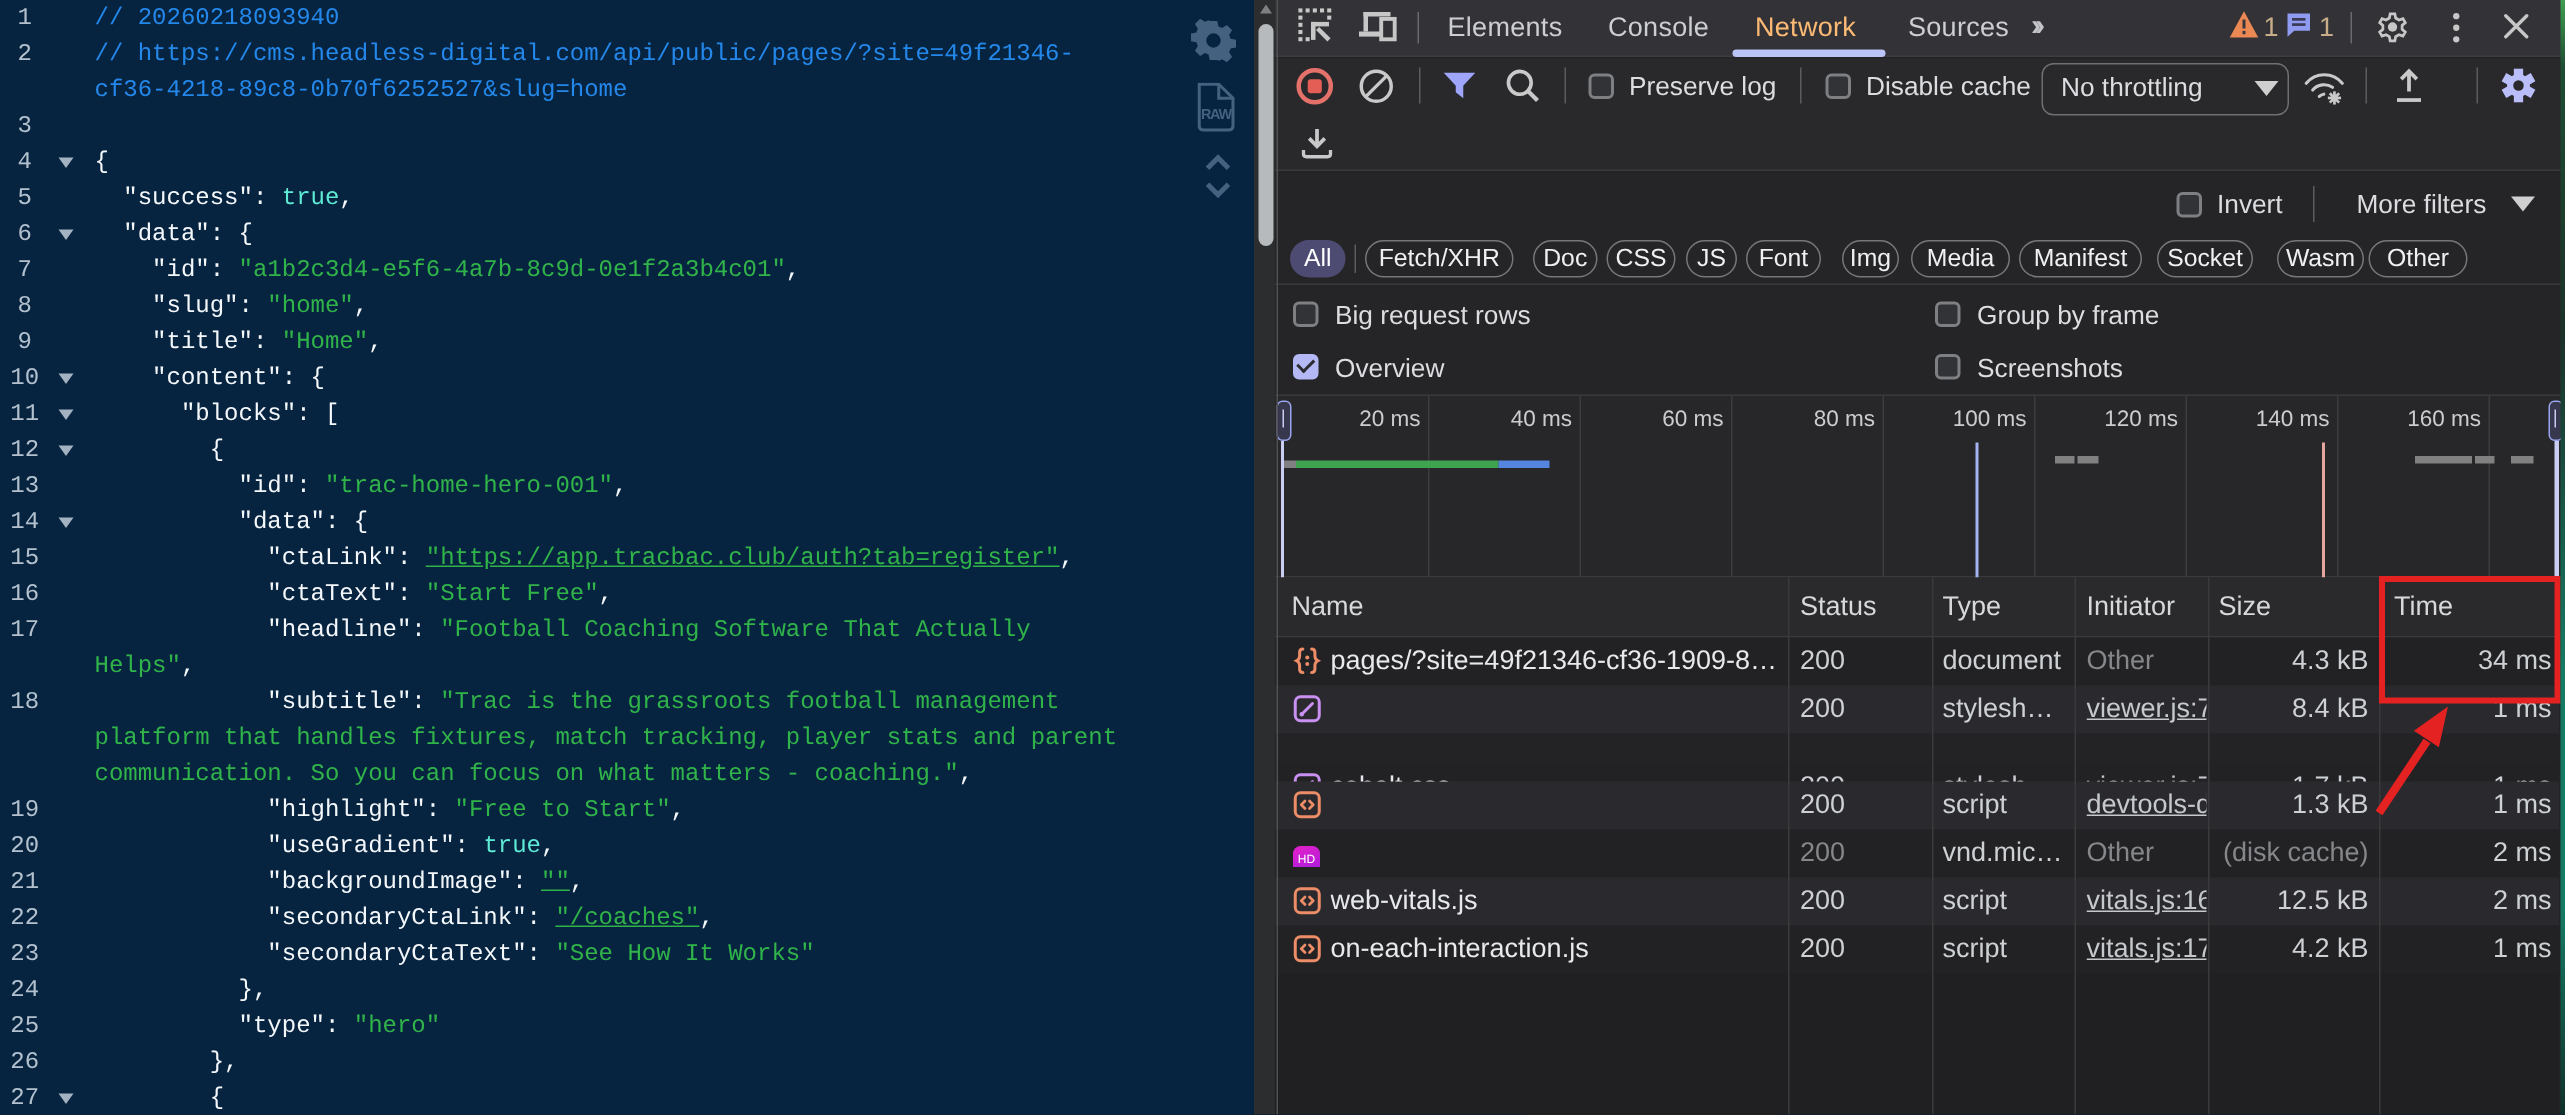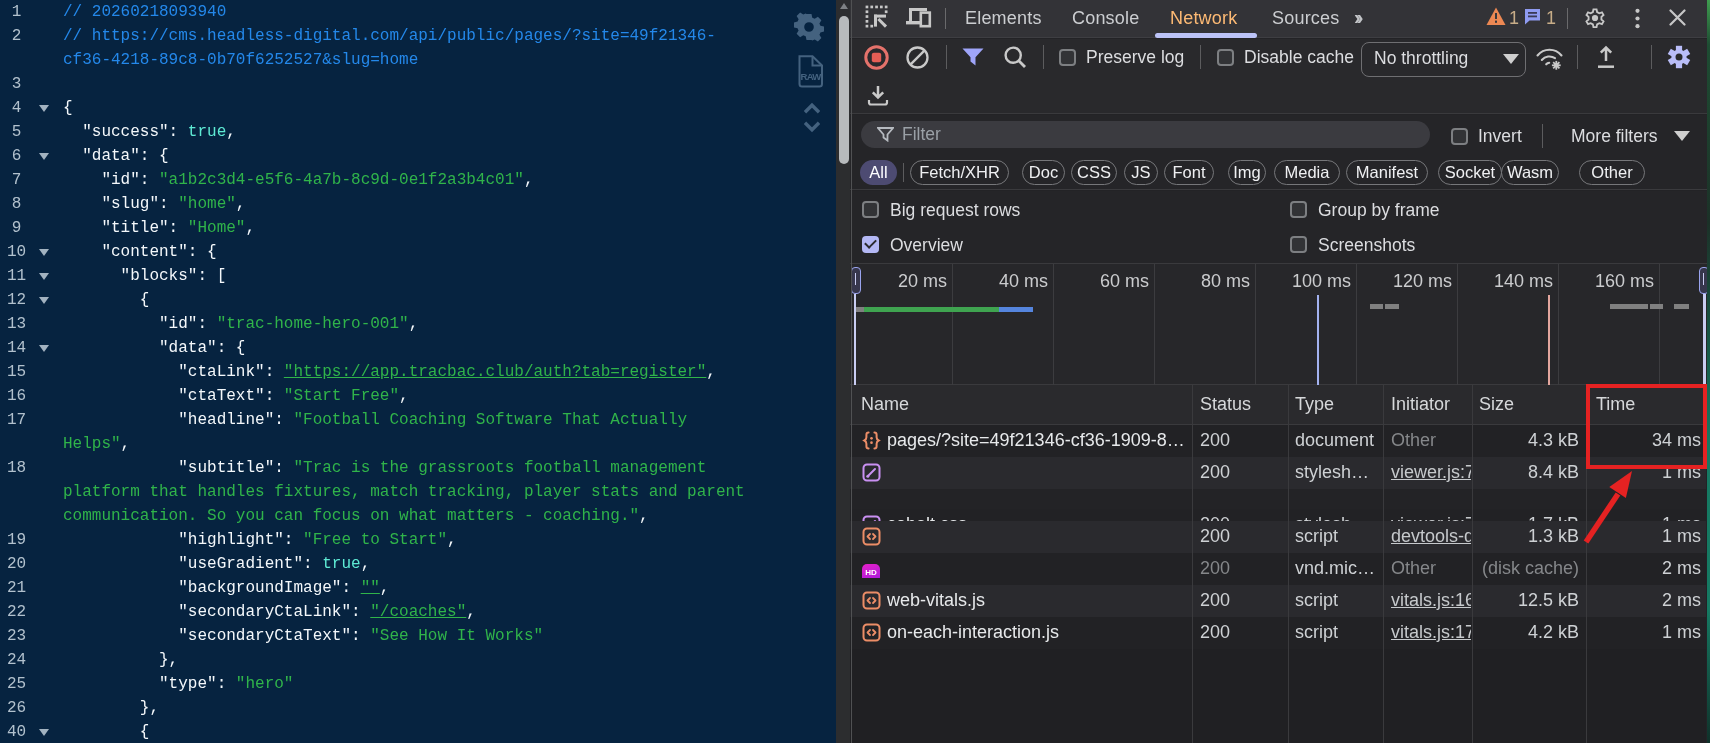--- a/index.html
+++ b/index.html
@@ -34,39 +34,39 @@
 .lbl{position:absolute;font-size:17.5px;color:#dcdde0;white-space:nowrap}
 .cb{position:absolute;width:17px;height:17px;border:2px solid #7d7f82;border-radius:4px;background:#323336}
 .cbc{position:absolute;width:17px;height:17px;border-radius:4px;background:#b4b8f5}
 .cbc:after{content:"";position:absolute;left:2.5px;top:3px;width:9px;height:5px;border:2.5px solid #2b2b30;border-top:none;border-right:none;transform:rotate(-45deg)}
 
 #fbox{position:absolute;left:11px;top:121px;width:569px;height:27px;background:#3b3b40;border-radius:13.5px}
 .chip{position:absolute;top:160px;height:25px;border:1.5px solid #76777a;border-radius:13px;font-size:16.5px;color:#eff0f2;text-align:center;line-height:22px}
 .chip.sel{background:#4d4b72;border:none;color:#fdfdff;line-height:25px}
 
 .gl{position:absolute;top:0;width:1px;height:121px;background:#3c3c3f}
-.gll{position:absolute;top:7px;font-size:18px;color:#cbccce;text-align:right}
+.gll{position:absolute;top:7px;font-size:15px;color:#cbccce;text-align:right}
 
 #thead{position:absolute;left:0;top:385px;width:856px;height:40px;background:#2a2a2d;border-bottom:1px solid #3a3a3d}
 .hc{position:absolute;top:9px;font-size:18px;color:#d6d8da}
 .colsep{position:absolute;top:385px;width:1px;height:358px;background:#3a3a3d}
 .trow{position:absolute;left:0;width:856px;height:32px;font-size:18px}
 .trow.odd{background:#222225}
 .trow.even{background:#2a2a2e}
 .trow span{position:absolute;top:5px;white-space:nowrap;overflow:hidden}
 .cicon{left:12px;top:6px!important;width:19px;height:19px}
 .cname{left:37px;width:299px;color:#e7e9eb}
 .cst{left:350px;color:#ced1d4}
 .cty{left:445px;width:88px;color:#ced1d4}
 .cin{left:541px;width:80px}
 .csz{left:600px;width:129px;text-align:right;color:#ced1d4}
 .ctm{left:741px;width:110px;text-align:right;color:#ced1d4}
 .grey{color:#85878a!important}
 .link{color:#c6c9cc;text-decoration:underline}
-.ic-hd{display:inline-block;width:18px;height:18px;border-radius:5px;background:linear-gradient(160deg,#e620c8,#a21ce0);color:#fff;font-size:8px;font-weight:700;text-align:center;line-height:18px}
+.ic-hd{display:inline-block;width:18px;height:18px;border-radius:5px;background:linear-gradient(160deg,#e620c8,#a21ce0);color:#fff;font-size:8px;font-weight:400;text-align:center;line-height:18px}
 .ric{display:block}
 .tico{position:absolute}
 #redbox{position:absolute;left:736px;top:384px;width:121px;height:85px;border:4px solid #e52222}
 #redarr{position:absolute;left:700px;top:455px;width:160px;height:100px}
 #rstrip{position:absolute;left:1707px;top:0;width:3px;height:743px;background:linear-gradient(#3f9e4f 0%,#1e4d33 6%,#1c3128 30%,#157a63 60%,#157a63 82%,#10312a 100%)}
 </style></head><body>
 <div id="app">
 <div id="jsonp">
 <div class="jl" style="top:0px"><span class="ln">1</span><span class="jc"><span class="c">// 20260218093940</span></span></div>
 <div class="jl" style="top:24px"><span class="ln">2</span><span class="jc"><span class="c">// https://cms.headless-digital.com/api/public/pages/?site=49f21346-</span></span></div>
@@ -91,21 +91,21 @@
 <div class="jl" style="top:480px"><span class="jc"><span class="s">platform that handles fixtures, match tracking, player stats and parent</span></span></div>
 <div class="jl" style="top:504px"><span class="jc"><span class="s">communication. So you can focus on what matters - coaching."</span><span class="w">,</span></span></div>
 <div class="jl" style="top:528px"><span class="ln">19</span><span class="jc"><span class="w">            "highlight": </span><span class="s">"Free to Start"</span><span class="w">,</span></span></div>
 <div class="jl" style="top:552px"><span class="ln">20</span><span class="jc"><span class="w">            "useGradient": </span><span class="a">true</span><span class="w">,</span></span></div>
 <div class="jl" style="top:576px"><span class="ln">21</span><span class="jc"><span class="w">            "backgroundImage": </span><span class="l">""</span><span class="w">,</span></span></div>
 <div class="jl" style="top:600px"><span class="ln">22</span><span class="jc"><span class="w">            "secondaryCtaLink": </span><span class="l">"/coaches"</span><span class="w">,</span></span></div>
 <div class="jl" style="top:624px"><span class="ln">23</span><span class="jc"><span class="w">            "secondaryCtaText": </span><span class="s">"See How It Works"</span></span></div>
 <div class="jl" style="top:648px"><span class="ln">24</span><span class="jc"><span class="w">          },</span></span></div>
 <div class="jl" style="top:672px"><span class="ln">25</span><span class="jc"><span class="w">          "type": </span><span class="s">"hero"</span></span></div>
 <div class="jl" style="top:696px"><span class="ln">26</span><span class="jc"><span class="w">        },</span></span></div>
-<div class="jl" style="top:720px"><span class="ln">40</span><span class="fa"></span><span class="jc"><span class="w">        {</span></span></div>
+<div class="jl" style="top:720px"><span class="ln">27</span><span class="fa"></span><span class="jc"><span class="w">        {</span></span></div>
 <svg class="tico" style="left:794px;top:12px" width="30" height="30" viewBox="0 0 30 30">
         <path fill="#44627f" d="M12.5 2 h5 l.8 3.7 a9.5 9.5 0 0 1 2.4 1l3.2-2 3.5 3.5-2 3.2 a9.5 9.5 0 0 1 1 2.4 l3.7.8 v5 l-3.7.8 a9.5 9.5 0 0 1 -1 2.4 l2 3.2-3.5 3.5-3.2-2 a9.5 9.5 0 0 1 -2.4 1 L17.5 28 h-5 l-.8-3.7 a9.5 9.5 0 0 1 -2.4-1 l-3.2 2L2.6 21.8 l2-3.2 a9.5 9.5 0 0 1 -1-2.4 L-.1 15.4 v-5 l3.7-.8 a9.5 9.5 0 0 1 1-2.4 l-2-3.2L6.1.5 9.3 2.5 a9.5 9.5 0 0 1 2.4-1 Z M15 10.2 a4.8 4.8 0 1 0 0 9.6 a4.8 4.8 0 0 0 0-9.6Z"></path>
       </svg>
 <svg class="tico" style="left:796px;top:55px" width="29" height="33" viewBox="0 0 29 33">
         <path fill="none" stroke="#44627f" stroke-width="2" d="M3.5 1.2 H16.5 L26 10.5 V29 Q26 31.6 23.4 31.6 H6 Q3.5 31.6 3.5 29 Z"></path>
         <path fill="none" stroke="#44627f" stroke-width="2" d="M16.5 1.2 V10.5 H26"></path>
         <text x="4.6" y="24.5" font-family="Liberation Sans,sans-serif" font-size="9.6" font-weight="700" letter-spacing="-0.8" fill="#44627f">RAW</text>
       </svg>
 <svg class="tico" style="left:804px;top:102px" width="16" height="31" viewBox="0 0 16 31">
         <g fill="none" stroke="#44627f" stroke-width="3.4" stroke-linecap="square">
@@ -245,44 +245,38 @@
         <circle cx="12" cy="12" r="3.5" fill="#29292c"></circle>
       </svg>
 
  <svg class="tico" style="left:17px;top:84px" width="22" height="24" viewBox="0 0 22 24">
         <g stroke="#c9c9c9" stroke-width="2.5" fill="none">
           <path d="M11 2 V13.5 M5.8 8.3 L11 13.5 L16.2 8.3"></path>
           <path d="M2 16 V18.5 Q2 20.5 4 20.5 H18 Q20 20.5 20 18.5 V16" stroke-width="2.2"></path>
         </g>
       </svg>
 
- <div id="fbox">
-   <svg style="position:absolute;left:16px;top:6px" width="17" height="15" viewBox="0 0 17 15">
-          <path d="M1 1 H16 L10.5 7.5 V13.5 L6.5 10.5 V7.5 Z" fill="none" stroke="#b6bac0" stroke-width="1.8"></path>
-        </svg>
-   <span class="lbl" style="left:41px;top:3px;color:#9aa0a6">Filter</span>
- </div>
  <div class="cb" style="left:601px;top:128px"></div>
  <span class="lbl" style="left:628px;top:126px">Invert</span>
  <div class="vsep" style="left:692px;top:124px;height:24px"></div>
  <span class="lbl" style="left:721px;top:126px">More filters</span>
  <span style="position:absolute;left:824px;top:131px;width:0;height:0;border-left:8px solid transparent;border-right:8px solid transparent;border-top:10px solid #cfcfcf"></span>
 
 <div class="chip sel" style="left:10px;width:37px">All</div>
 <div class="vsep" style="left:53px;top:163px;height:19px"></div>
 <div class="chip" style="left:60px;width:99px">Fetch/XHR</div>
 <div class="chip" style="left:172px;width:43px">Doc</div>
 <div class="chip" style="left:221px;width:46px">CSS</div>
 <div class="chip" style="left:274px;width:34px">JS</div>
 <div class="chip" style="left:314px;width:50px">Font</div>
 <div class="chip" style="left:378px;width:38px">Img</div>
 <div class="chip" style="left:424px;width:66px">Media</div>
 <div class="chip" style="left:496px;width:82px">Manifest</div>
 <div class="chip" style="left:588px;width:64px">Socket</div>
-<div class="chip" style="left:651px;width:58px">Wasm</div>
+<div class="chip" style="left:668px;width:58px">Wasm</div>
 <div class="chip" style="left:729px;width:66px">Other</div>
 
  <div class="cb" style="left:12px;top:201px"></div>
  <span class="lbl" style="left:40px;top:200px">Big request rows</span>
  <div class="cb" style="left:440px;top:201px"></div>
  <span class="lbl" style="left:468px;top:200px">Group by frame</span>
  <div class="cbc" style="left:12px;top:236px"></div>
  <span class="lbl" style="left:40px;top:235px">Overview</span>
  <div class="cb" style="left:440px;top:236px"></div>
  <span class="lbl" style="left:468px;top:235px">Screenshots</span>

